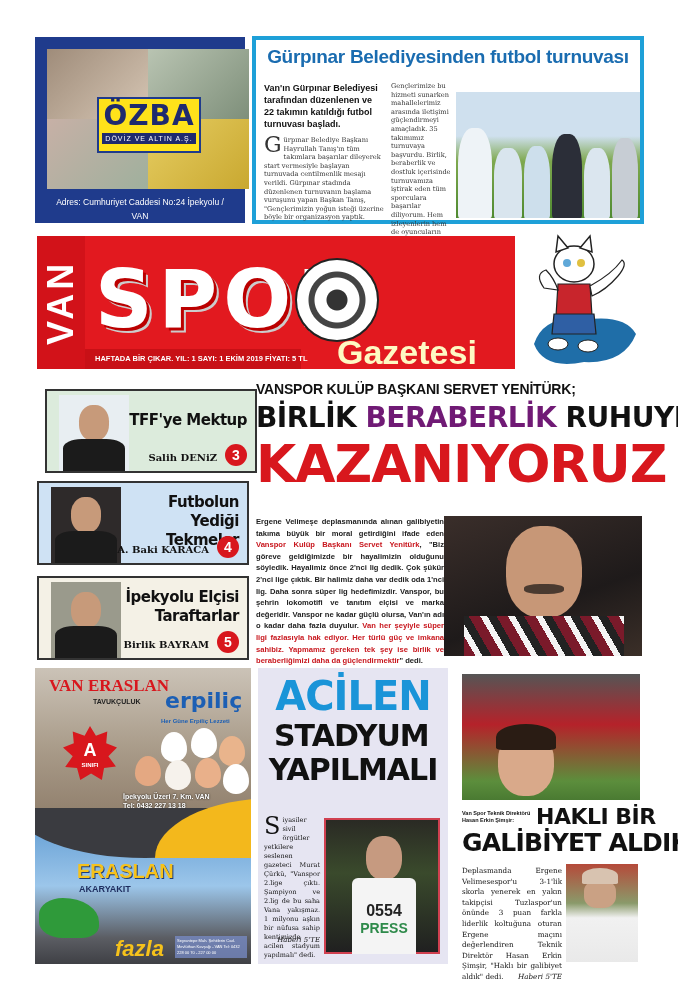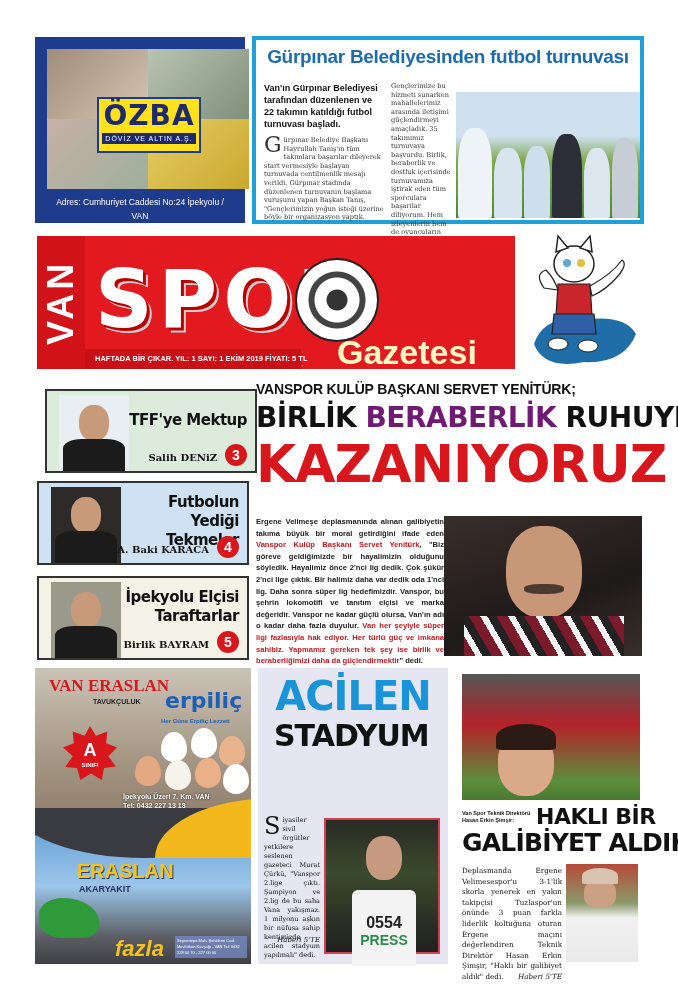--- a/index.html
+++ b/index.html
@@ -71,21 +71,21 @@
   #eras .nozzle{position:absolute;left:4px;top:230px;width:60px;height:40px;background:#2f9a3a;border-radius:40% 60% 30% 40%;}
   
   #acil{left:258px;top:668px;width:190px;height:296px;background:#e6e5f2;}
   #acil .a1{position:absolute;left:0;right:0;top:6px;text-align:center;color:#1a94d8;font-weight:bold;font-size:40px;line-height:44px;font-family:"DejaVu Sans",sans-serif;letter-spacing:-1px;}
   #acil .a2{position:absolute;left:0;right:0;top:52px;text-align:left;font-weight:bold;font-size:30px;line-height:32px;font-family:"DejaVu Sans",sans-serif;letter-spacing:-1px;margin-left:16px;}
   #acil .a3{position:absolute;left:0;right:0;top:86px;text-align:center;font-weight:bold;font-size:30px;line-height:32px;font-family:"DejaVu Sans",sans-serif;letter-spacing:-1px;}
   #acil .txt{position:absolute;left:6px;top:148px;width:56px;font-family:"DejaVu Serif",serif;font-size:6.5px;line-height:9px;text-align:justify;}
   #acil .drop{float:left;font-size:24px;line-height:20px;margin-right:2px;}
   #acil .by{position:absolute;left:6px;top:268px;width:56px;text-align:right;font-style:italic;font-size:7px;font-family:"DejaVu Serif",serif;}
   #acil .pic{position:absolute;left:66px;top:150px;width:116px;height:136px;border:2px solid #d04050;background:linear-gradient(180deg,#2a2a24 0%,#3a4a2c 40%,#202020 100%);}
-  #acil .bib{position:absolute;left:26px;top:70px;width:64px;height:76px;background:#f4f4f4;border-radius:6px 6px 0 0;text-align:center;}
+  #acil .bib{position:absolute;left:26px;top:58px;width:64px;height:76px;background:#f4f4f4;border-radius:6px 6px 0 0;text-align:center;}
   #acil .bib .n{font-weight:bold;font-size:16px;margin-top:24px;color:#222;}
   #acil .bib .p{font-weight:bold;font-size:14px;color:#2e8a4a;}
   #acil .pface{position:absolute;left:40px;top:16px;width:36px;height:44px;border-radius:45%;background:#c69a80;}
   
   #hakli{left:458px;top:668px;width:186px;height:296px;}
   #hakli .pic{position:absolute;left:4px;top:6px;width:178px;height:126px;background:linear-gradient(180deg,#555 0%,#b5222a 40%,#5c8e3c 85%,#4a7a32 100%);}
   #hakli .pic .face{position:absolute;left:36px;top:56px;width:56px;height:66px;border-radius:45%;background:#d9a98a;}
   #hakli .pic .hair{position:absolute;left:34px;top:50px;width:60px;height:26px;border-radius:50% 50% 10% 10%;background:#2a1c14;}
   #hakli .small{position:absolute;left:4px;top:142px;width:72px;font-size:5.5px;font-weight:bold;line-height:7px;}
   #hakli .h1{position:absolute;left:78px;top:136px;font-weight:bold;font-size:22px;line-height:26px;font-family:"DejaVu Sans",sans-serif;letter-spacing:-0.5px;white-space:nowrap;}
@@ -231,20 +231,21 @@
   <div class="e1">ERASLAN</div>
   <div class="e2">AKARYAKIT</div>
   <div class="nozzle"></div>
   <div class="opet">fazla</div>
   <div class="oaddr">Seyrantepe Mah. Şehitlerin Cad. Mevlüthan Kavşağı - VAN  Tel: 0432 228 00 70 - 227 00 00</div>
 </div>
 
 <div id="acil" class="abs">
   <div class="a1">ACİLEN</div>
   <div class="a2">STADYUM</div>
+  <div class="a3">YAPILMALI</div>
   <div class="txt"><span class="drop">S</span><span>iyasiler sivil örgütler yetkilere seslenen gazeteci Murat Çürkü, "Vanspor 2.lige çıktı. Şampiyon ve 2.lig de bu saha Vana yakışmaz. 1 milyonu aşkın bir nüfusa sahip kentimizde acilen stadyum yapılmalı" dedi.</span></div>
   <div class="by">Haberi 5'TE</div>
   <div class="pic">
     <div class="pface"></div>
     <div class="bib">
         <div class="n">0554</div>
         <div class="p">PRESS</div>
       </div>
   </div>
 </div>

